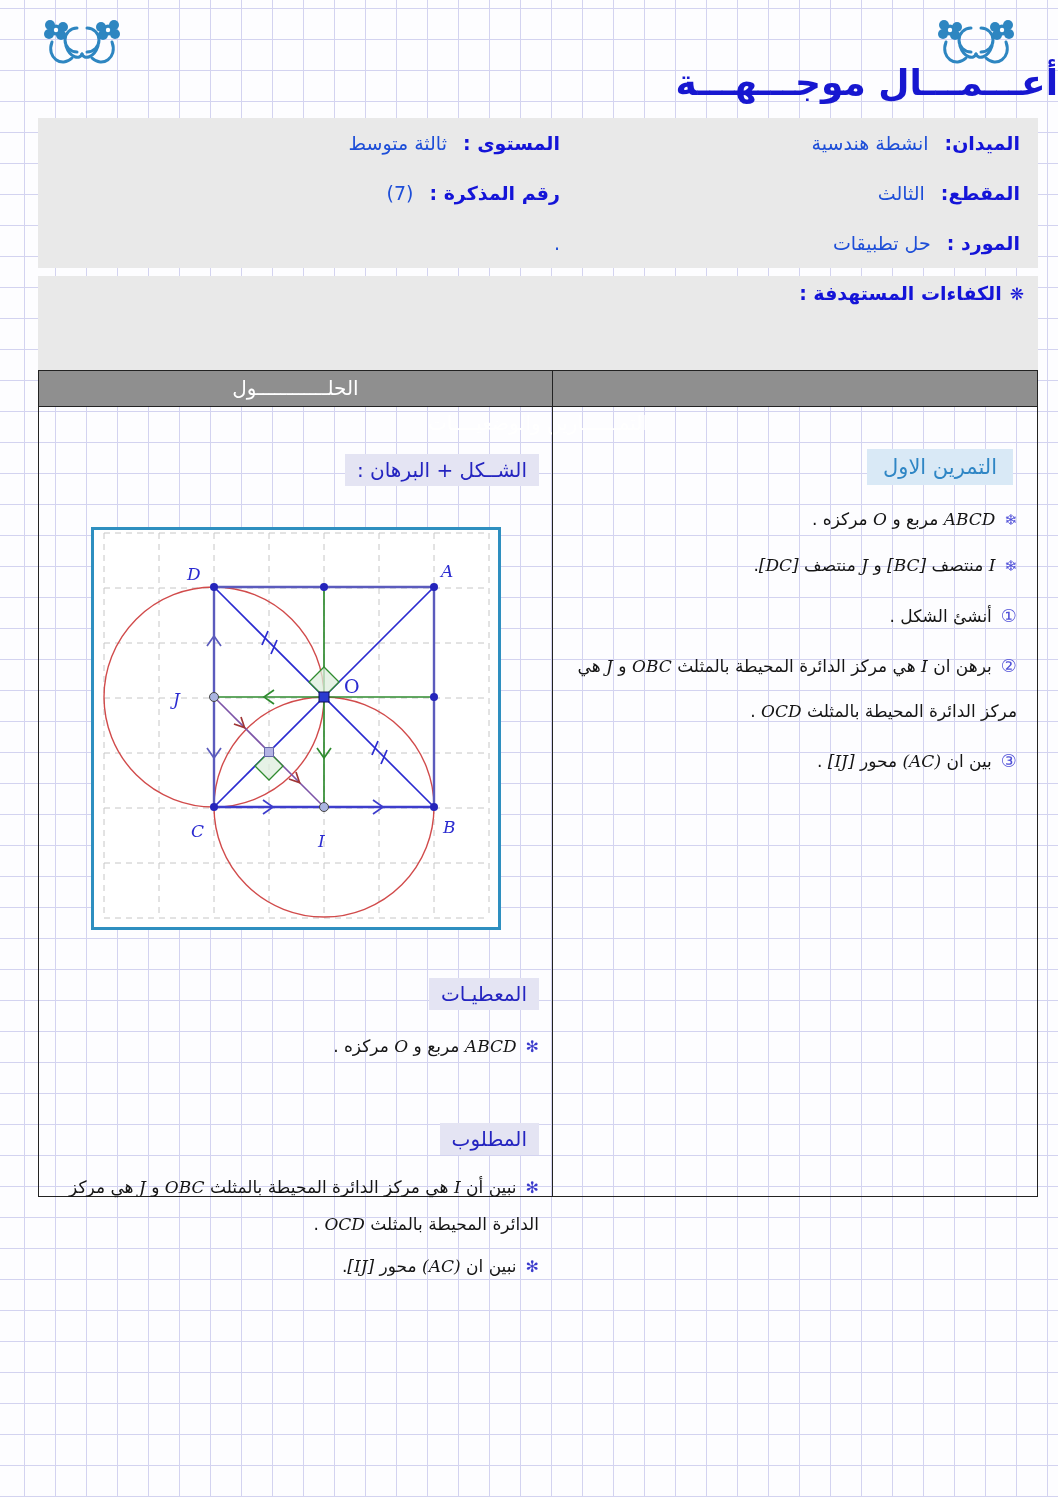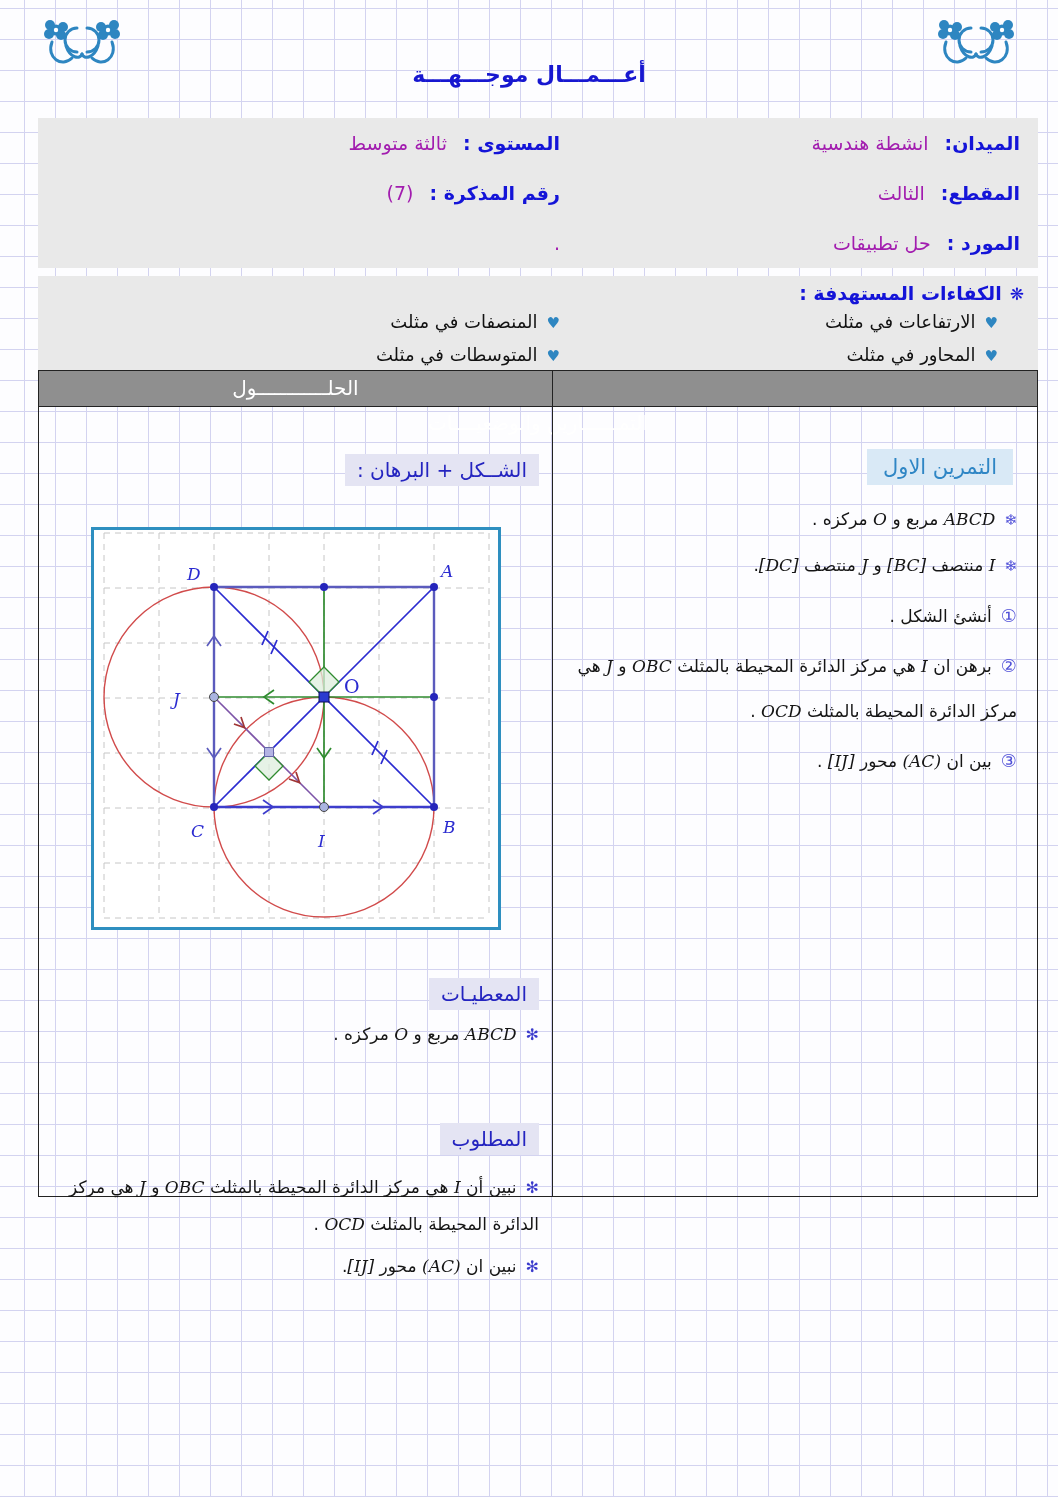--- a/index.html
+++ b/index.html
@@ -9,31 +9,31 @@
     background-color:#fdfdff;
     background-image:
       linear-gradient(#d3d3f0 1px, transparent 1px),
       linear-gradient(90deg, #d3d3f0 1px, transparent 1px);
     background-size:31px 31px;
     background-position:24px 8px;
   }
   .orn{position:absolute;top:16px;}
   .orn.left{left:36px;} .orn.right{right:36px;}
   .page-title{
-    position:absolute;top:62px;left:0;right:0;text-align:center;
-    color:#1717d0;font-size:22px;font-weight:bold;letter-spacing:1px;
+    position:absolute;top:62px;left:0;right:0;text-align:right;
+    color:#1717d0;font-size:36px;font-weight:bold;letter-spacing:1px;
   }
   
   .panel{position:absolute;left:38px;width:1000px;background:#e9e9e9;}
   .info-box{top:118px;height:150px;display:grid;grid-template-columns:522px 478px;}
   .info-col{direction:rtl;}
   .info-col.right{padding-right:18px;}
   .info-row{line-height:50px;white-space:nowrap;font-size:19px;}
   .flabel{color:#1414d8;font-weight:bold;margin-left:10px;}
-  .fvalue{color:#a21caf;}
+  .fvalue{color:#1d4ed8;}
   .comp-box{top:276px;height:120px;}
   .comp-header{position:absolute;top:2px;right:14px;direction:rtl;color:#1414d8;font-weight:bold;font-size:19px;line-height:30px;}
   .comp-star{margin-left:8px;color:#1414d8;font-size:17px;}
   .comp-grid{position:absolute;top:30px;left:0;right:0;display:grid;grid-template-columns:522px 478px;}
   .comp-col{direction:rtl;}
   .comp-col.right{padding-right:40px;}
   .comp-item{line-height:31px;font-size:18px;color:#121212;white-space:nowrap;}
   .heart{color:#2e86c1;margin-left:9px;font-size:15px;display:inline-block;}
   
   .bar{position:absolute;left:38px;top:370px;width:1000px;height:37px;display:flex;background:#8f8f8f;border:1px solid #222;box-sizing:border-box;flex-direction:column;}
@@ -49,21 +49,21 @@
   .ex-lines{position:absolute;top:90px;right:0;left:0;direction:rtl;padding:0 20px 0 14px;font-size:17px;color:#151515;}
   .xline{line-height:45px;}
   .xline.sp{margin-top:4px;}
   .marker{color:#5050d8;margin-left:9px;}
   .marker.snow{font-size:15px;}
   .marker.num{font-size:18px;}
   .marker.ast{color:#3a3acc;font-size:16px;}
   .shape-label{position:absolute;top:47px;right:13px;}
   .giv-label{position:absolute;top:571px;right:13px;}
   .giv-lines{position:absolute;top:613px;right:13px;left:12px;direction:rtl;font-size:17px;color:#151515;}
-  .gline{line-height:28px;}
+  .gline{line-height:52px;}
   .req-label{position:absolute;top:716px;right:13px;}
   .req-lines{position:absolute;top:762px;right:13px;left:10px;direction:rtl;font-size:17px;color:#151515;}
   .rline{line-height:37px;}
   .rline.sp{margin-top:5px;}
   .m{font-family:"DejaVu Serif",serif;font-style:italic;}
   .figure{position:absolute;top:120px;left:52px;}
   .fig-lab{fill:#2b2bd0;font-family:"DejaVu Serif",serif;font-style:italic;font-size:17px;}
   .fig-lab.up{font-style:normal;font-size:19px;}
 </style>
 </head>
@@ -157,30 +157,20 @@
         <span class="flabel">المورد :</span>
         <span class="fvalue">حل تطبيقات</span>
       </div>
     </div>
   </div>
 
   <div class="panel comp-box">
     <div class="comp-header">
       <span class="comp-star">❋</span><span>الكفاءات المستهدفة :</span>
     </div>
-    <div class="comp-grid">
-      <div class="comp-col left">
-        <div class="comp-item"><span class="heart">♥</span><span>المنصفات في مثلث</span></div>
-        <div class="comp-item"><span class="heart">♥</span><span>المتوسطات في مثلث</span></div>
-      </div>
-      <div class="comp-col right">
-        <div class="comp-item"><span class="heart">♥</span><span>الارتفاعات في مثلث</span></div>
-        <div class="comp-item"><span class="heart">♥</span><span>المحاور في مثلث</span></div>
-      </div>
-    </div>
   </div>
 
   <div class="bar">
     <div class="bar-cell sol">الحلــــــــــــول</div>
     <div class="bar-cell exo">التمــــــارين والوضعيــــات</div>
   </div>
 
   <div class="main">
 
     <div class="col-left">

